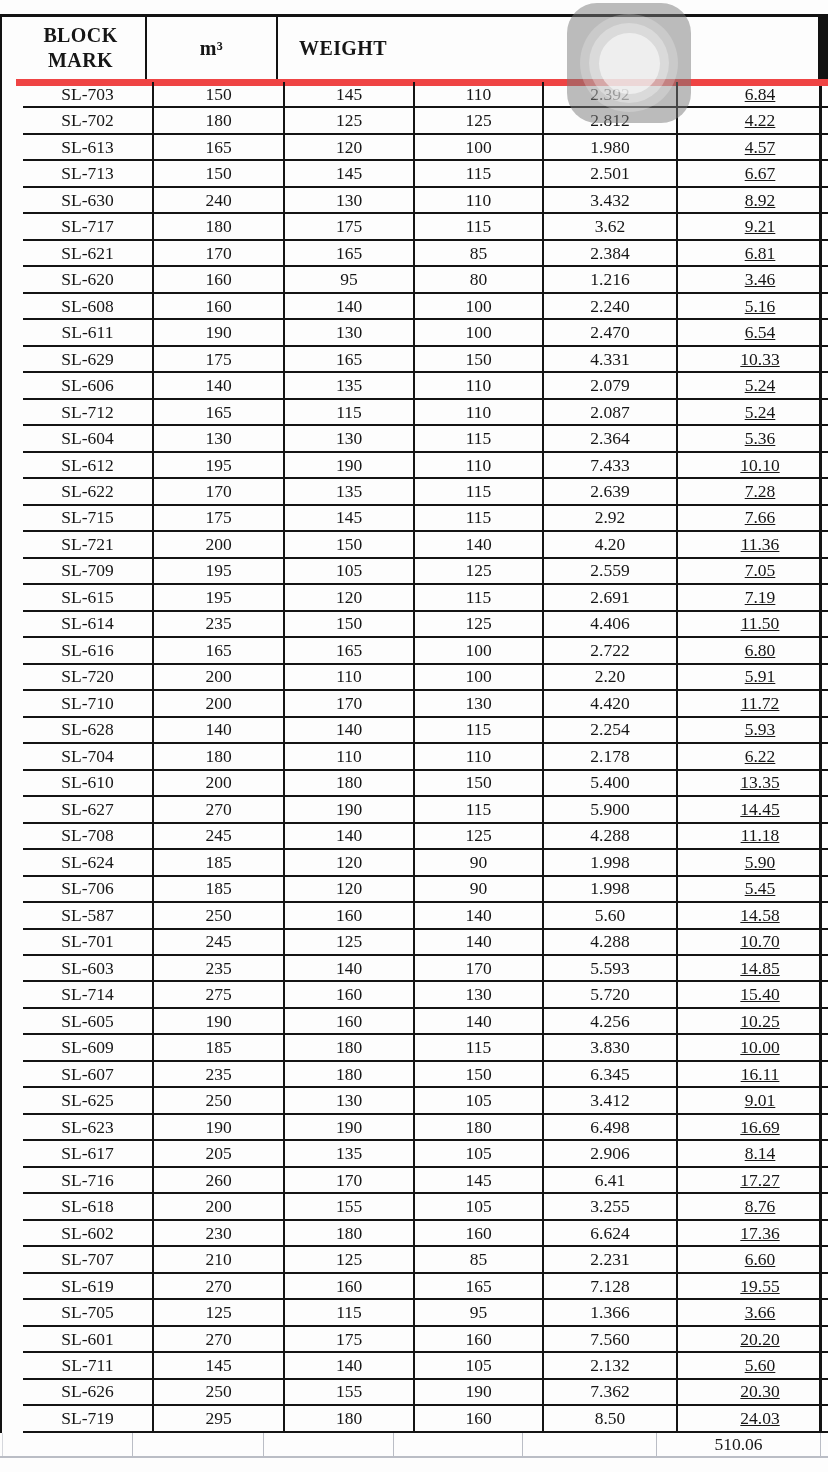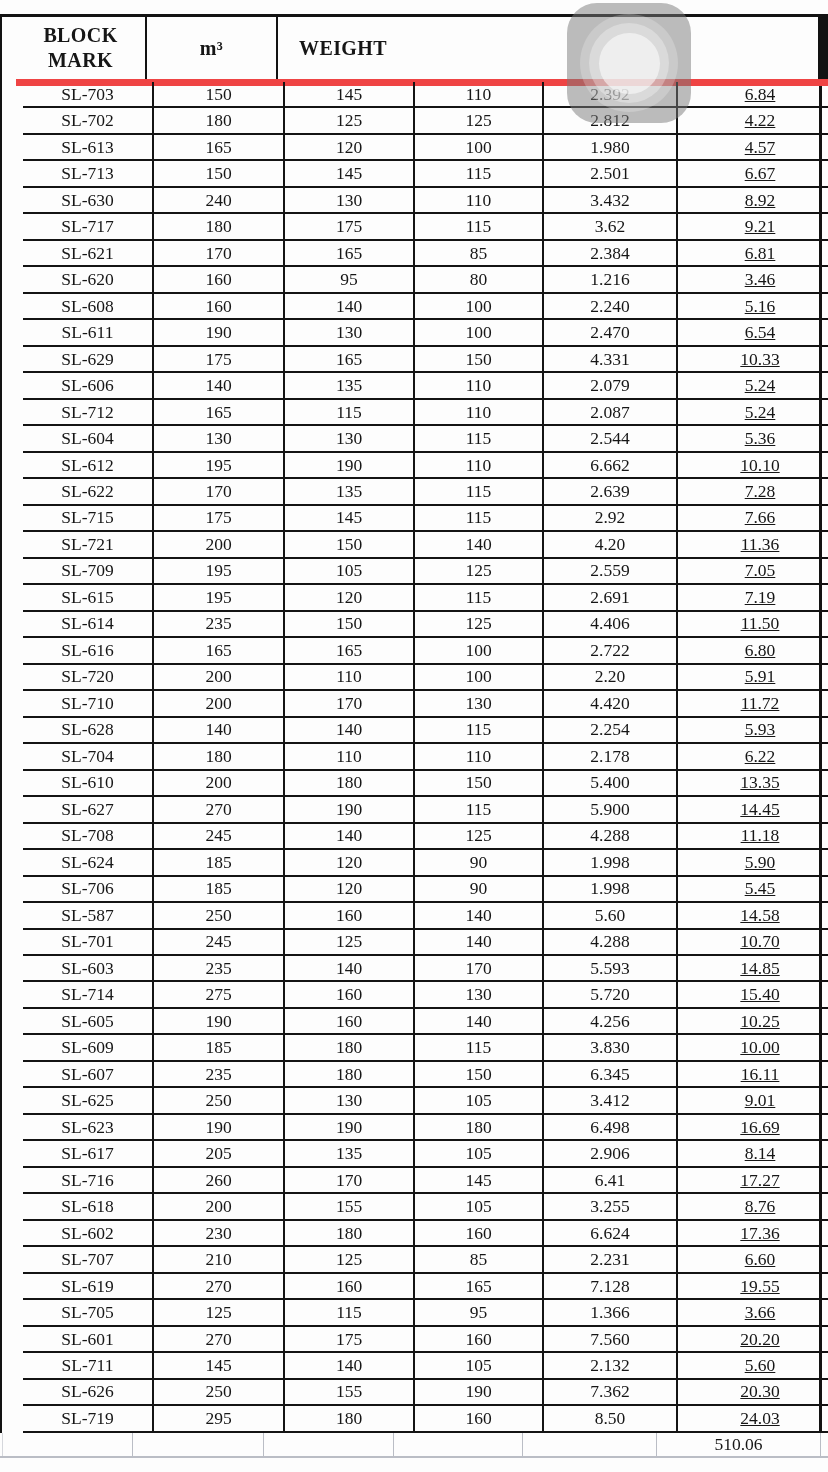--- a/index.html
+++ b/index.html
@@ -180,29 +180,29 @@
     <div class="cell">115</div>
     <div class="cell">110</div>
     <div class="cell">2.087</div>
     <div class="cell last">5.24</div>
   </div>
     <div class="trow grid-cols">
     <div class="cell">SL-604</div>
     <div class="cell">130</div>
     <div class="cell">130</div>
     <div class="cell">115</div>
-    <div class="cell">2.544</div>
+    <div class="cell">2.364</div>
     <div class="cell last">5.36</div>
   </div>
     <div class="trow grid-cols">
     <div class="cell">SL-612</div>
     <div class="cell">195</div>
     <div class="cell">190</div>
     <div class="cell">110</div>
-    <div class="cell">6.662</div>
+    <div class="cell">7.433</div>
     <div class="cell last">10.10</div>
   </div>
     <div class="trow grid-cols">
     <div class="cell">SL-622</div>
     <div class="cell">170</div>
     <div class="cell">135</div>
     <div class="cell">115</div>
     <div class="cell">2.639</div>
     <div class="cell last">7.28</div>
   </div>

